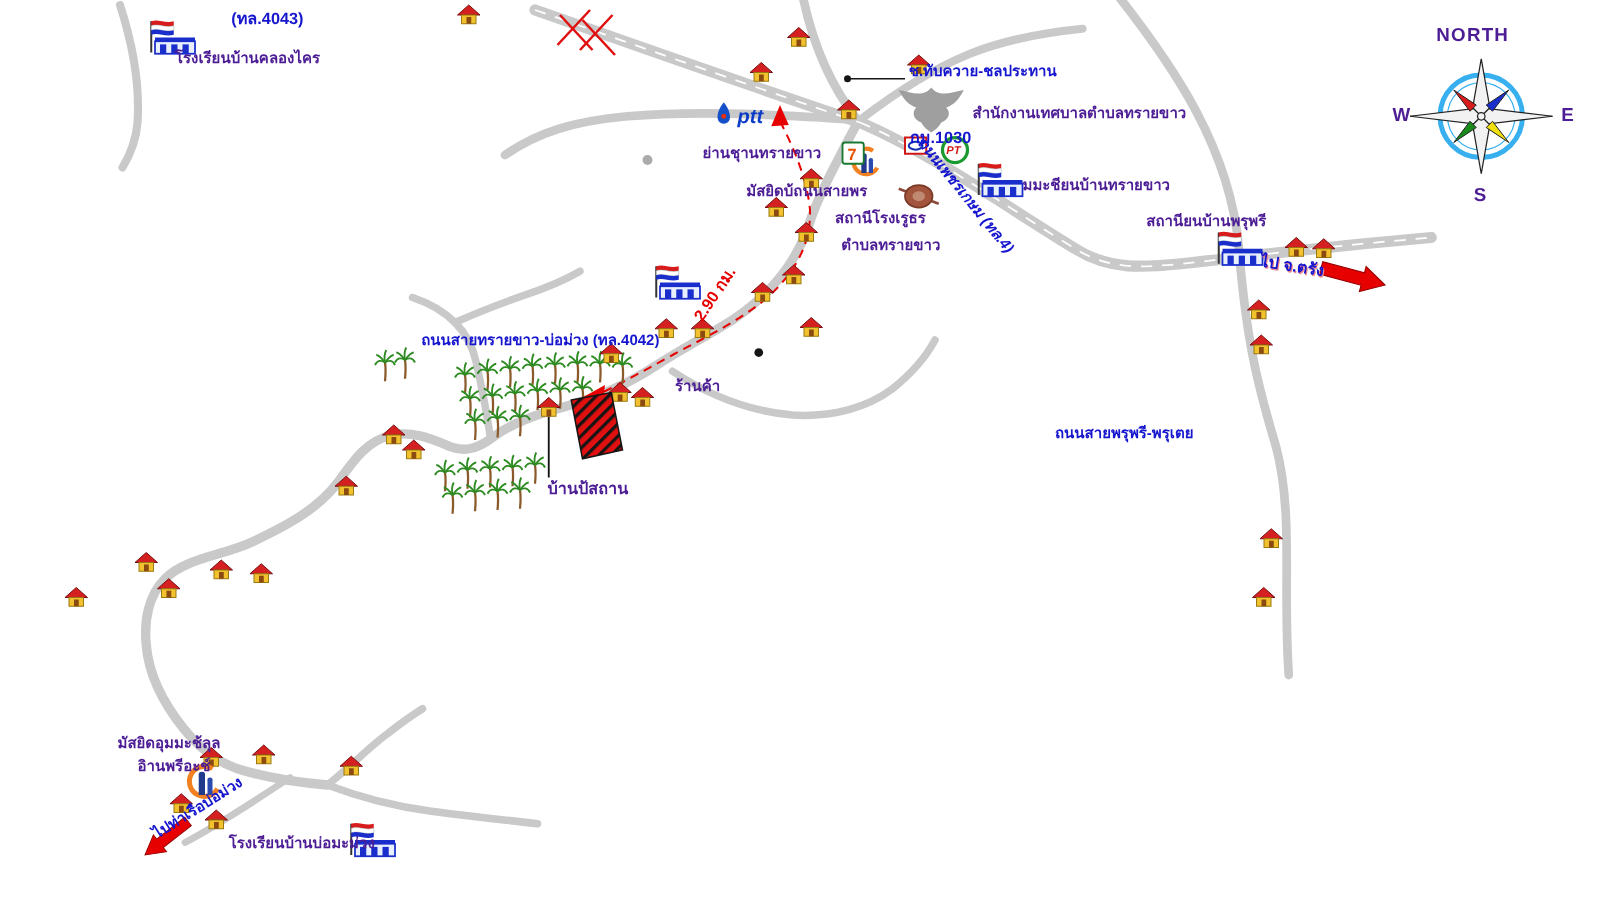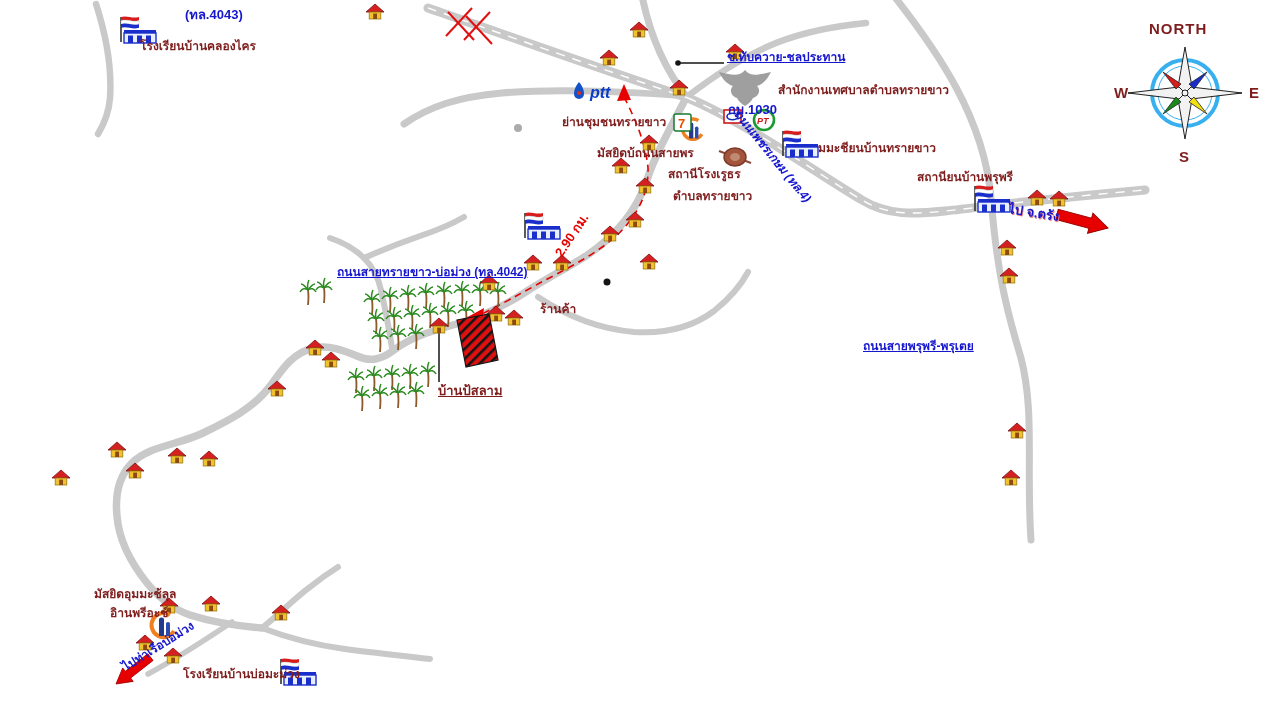--- a/index.html
+++ b/index.html
@@ -1,23 +1,23 @@
 <!DOCTYPE html>
 <html><head>
 <meta charset="utf-8">
 <style>
   html,body{margin:0;padding:0}
   body{width:1280px;height:720px;background:#ffffff;position:relative;overflow:hidden;
        font-family:"Liberation Sans",sans-serif}
   #map-svg{position:absolute;left:0;top:0;z-index:1}
-  .lbl{position:absolute;z-index:2;font-weight:bold;font-size:12px;color:#7f1d1d;
+  .lbl{position:absolute;z-index:2;font-weight:bold;font-size:12px;color:#4c1d95;
        white-space:nowrap;line-height:1.15}
   .blue{color:#1616cf}
   .red{color:#e60000}
-  .u{text-decoration:underline}
+  .u{}
   .it{font-style:italic}
   .sz13{font-size:13px}
   .sz14{font-size:15px;letter-spacing:1px}
   .rot{transform-origin:center center}
 </style>
 </head>
 <body>
 
 <svg id="map-svg" width="1280" height="720" viewBox="0 0 1280 720">
   <defs>
@@ -232,36 +232,36 @@
     <polygon points="-22,-21 -4,-9 -9,-4" fill="#d81c1c" stroke="#222" stroke-width="0.8"></polygon>
     <polygon points="22,-21 9,-4 4,-9" fill="#1a2ecc" stroke="#222" stroke-width="0.8"></polygon>
     <polygon points="-22,21 -9,4 -4,9" fill="#1a8a1a" stroke="#222" stroke-width="0.8"></polygon>
     <polygon points="22,21 4,9 9,4" fill="#f0e010" stroke="#222" stroke-width="0.8"></polygon>
     <circle r="3" fill="#f2f2f2" stroke="#222" stroke-width="1"></circle>
   </g>
 </svg>
 
 <div class="lbl blue sz13" style="left:185px;top:8px">(ทล.4043)</div>
 <div class="lbl" style="left:140px;top:40px">โรงเรียนบ้านคลองไคร</div>
-<div class="lbl" style="left:562px;top:116px">ย่านชุมชนทรายขาว</div>
+<div class="lbl" style="left:562px;top:116px">ย่านชุานทรายขาว</div>
 <div class="lbl" style="left:597px;top:147px">มัสยิดบ้ถนนสายพร</div>
 <div class="lbl blue u" style="left:727px;top:51px">ช.ทับควาย-ชลประทาน</div>
 <div class="lbl" style="left:778px;top:84px">สำนักงานเทศบาลตำบลทรายขาว</div>
 <div class="lbl blue sz13" style="left:728px;top:103px">กม.1030</div>
 <div class="lbl" style="left:818px;top:142px">มมะชียนบ้านทรายขาว</div>
 <div class="lbl" style="left:668px;top:168px">สถานีโรงเรูธร</div>
 <div class="lbl" style="left:673px;top:190px">ตำบลทรายขาว</div>
 <div class="lbl blue it rot" style="left:715px;top:150px;transform:rotate(51deg)">ถนนเพชรเกษม (ทล.4)</div>
 <div class="lbl" style="left:917px;top:171px">สถานียนบ้านพรุพรี</div>
 <div class="lbl blue sz13 rot" style="left:1008px;top:206px;transform:rotate(9deg);text-shadow:1px 1px 0 #e88">ไป จ.ตรัง</div>
-<div class="lbl blue u" style="left:863px;top:340px">ถนนสายพรุพรี-พรุเตย</div>
+<div class="lbl blue u" style="left:844px;top:340px">ถนนสายพรุพรี-พรุเตย</div>
 <div class="lbl blue u" style="left:337px;top:266px">ถนนสายทรายขาว-บ่อม่วง (ทล.4042)</div>
 <div class="lbl red sz13 rot" style="left:548px;top:228px;transform:rotate(-56deg)">2.90 กม.</div>
 <div class="lbl" style="left:540px;top:303px">ร้านค้า</div>
-<div class="lbl u sz13" style="left:438px;top:384px">บ้านป้สลาม</div>
+<div class="lbl u sz13" style="left:438px;top:384px">บ้านป้สถาน</div>
 <div class="lbl" style="left:94px;top:588px">มัสยิดอุมมะช้ลุล</div>
 <div class="lbl" style="left:110px;top:607px">อิานพรีอะช์</div>
 <div class="lbl blue rot" style="left:118px;top:640px;transform:rotate(-32deg)">ไปท่าเรือบ่อม่วง</div>
 <div class="lbl" style="left:183px;top:668px">โรงเรียนบ้านบ่อมะม่วง</div>
 
 <div class="lbl sz14" style="left:1149px;top:20px">NORTH</div>
 <div class="lbl sz14" style="left:1114px;top:84px">W</div>
 <div class="lbl sz14" style="left:1249px;top:84px">E</div>
 <div class="lbl sz14" style="left:1179px;top:148px">S</div>
 

